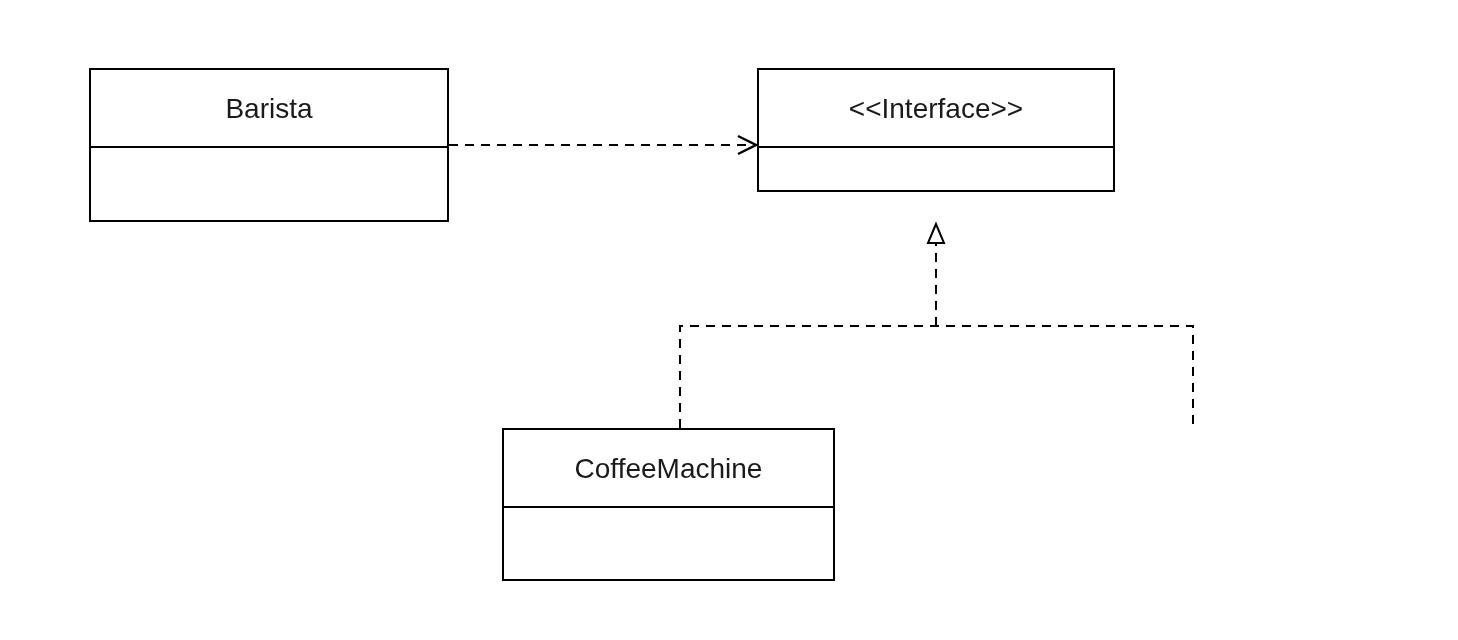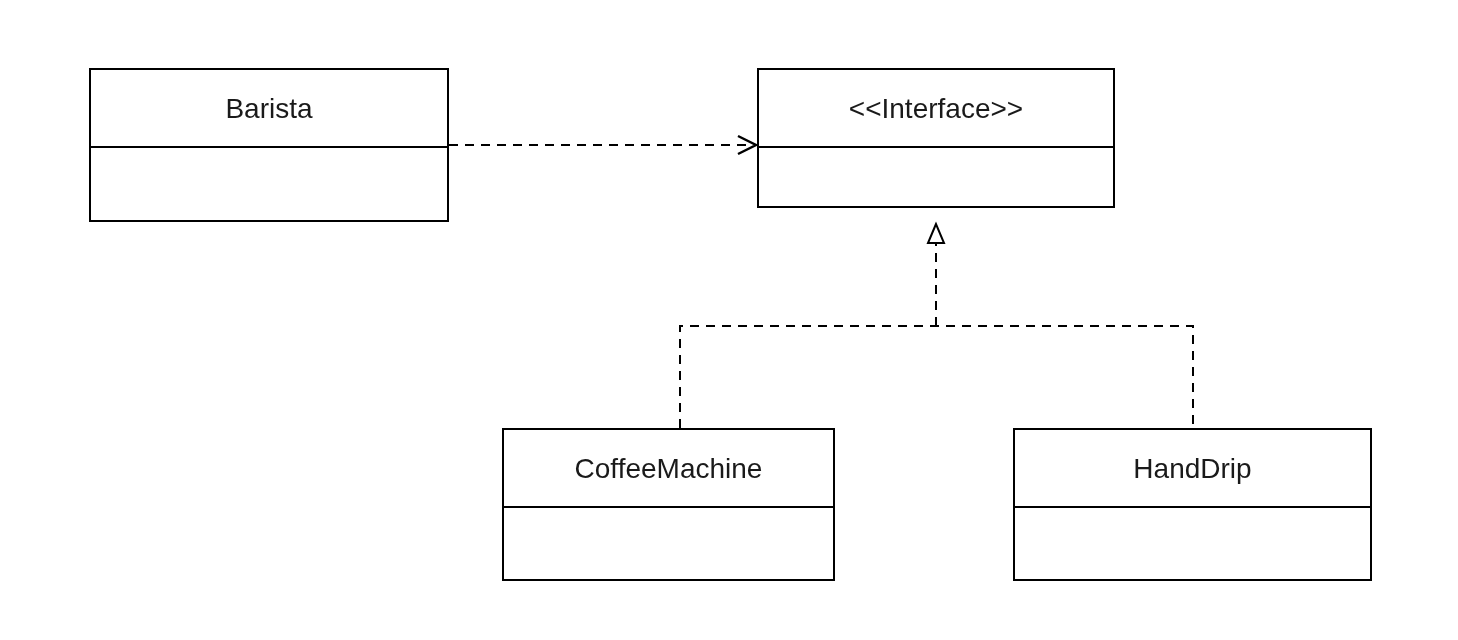--- a/index.html
+++ b/index.html
@@ -48,21 +48,21 @@
     color: #1a1a1a;
     text-align: center;
     white-space: nowrap;
   }
   .uml-class .compartment {
     flex: 1;
     background: #ffffff;
   }
   
   #box-barista        { left: 89px;   top: 44px;  width: 360px; height: 154px; }
-  #box-coffeemaker    { left: 757px;  top: 44px;  width: 358px; height: 140px; }
+  #box-coffeemaker    { left: 757px;  top: 44px;  width: 358px; height: 124px; }
   #box-coffeemachine  { left: 502px;  top: 404px; width: 333px; height: 153px; }
   #box-handdrip       { left: 1013px; top: 404px; width: 359px; height: 153px; }
 </style>
 </head>
 <body>
 
 <div class="canvas">
 
   <svg class="edges" viewBox="0 0 1458 640" xmlns="http://www.w3.org/2000/svg">
 
@@ -88,20 +88,14 @@
     <div class="compartment"></div>
   </div>
 
   <div class="uml-class" id="box-coffeemachine">
     <div class="title">
       <span>CoffeeMachine</span>
     </div>
     <div class="compartment"></div>
   </div>
 
-  <div class="uml-class" id="box-handdrip">
-    <div class="title">
-      <span>HandDrip</span>
-    </div>
-    <div class="compartment"></div>
-  </div>
 
 </div>
 
 </body></html>

